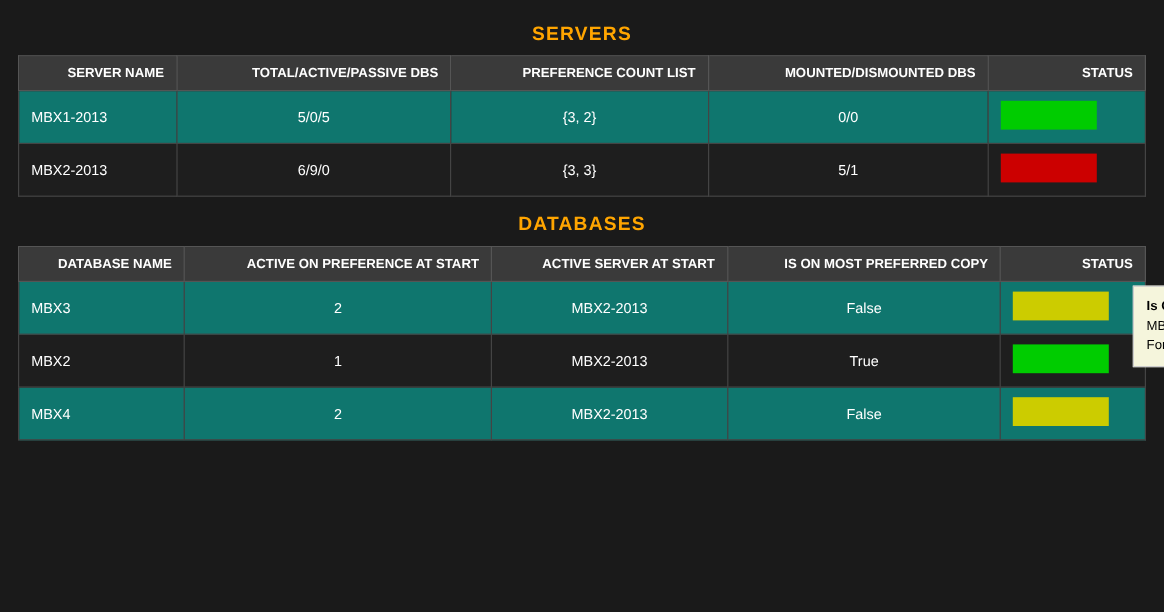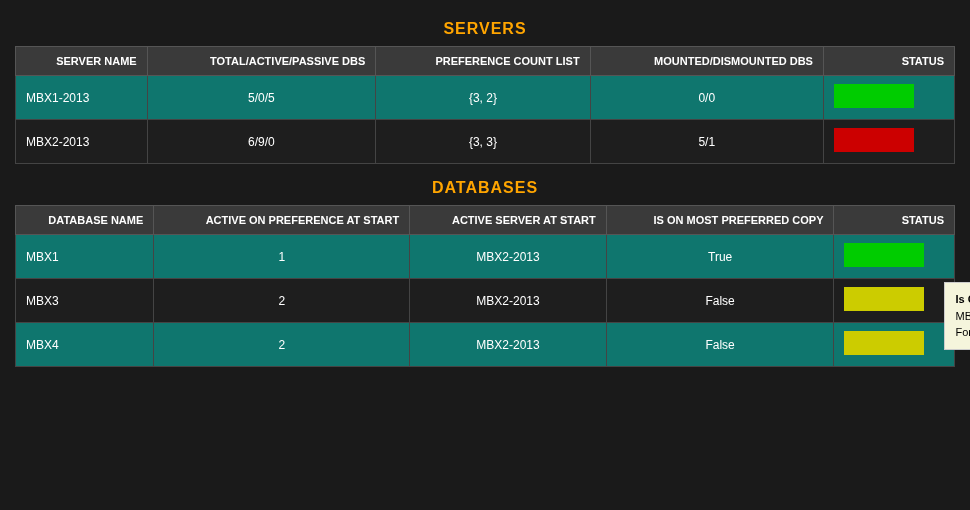--- a/index.html
+++ b/index.html
@@ -134,46 +134,46 @@
       <thead>
         <tr>
           <th>DATABASE NAME</th>
           <th>ACTIVE ON PREFERENCE AT START</th>
           <th>ACTIVE SERVER AT START</th>
           <th>IS ON MOST PREFERRED COPY</th>
           <th>STATUS</th>
         </tr>
       </thead>
       <tbody id="databases-tbody">
-      <tr>
-      <td>MBX1</td>
-      <td style="text-align:center">1</td>
-      <td style="text-align:center">MBX2-2013</td>
-      <td style="text-align:center">True</td>
-      <td><span class="status-green"></span></td>
-    </tr>
           <tr>
       <td>MBX3</td>
       <td style="text-align:center">2</td>
       <td style="text-align:center">MBX2-2013</td>
       <td style="text-align:center">False</td>
 
         <td>
           <div class="tooltip-container">
             <span class="status-yellow"></span>
             <div class="tooltip-box">
               <strong>Is On Most Preferred Copy Warning Details</strong><br>
               <span>MBX3 is not on the most preferred database copy.</span><br>
               <span>For troubleshooting assistance, please </span>
             </div>
           </div>
         </td>
 
     </tr>
           <tr>
+      <td>MBX2</td>
+      <td style="text-align:center">1</td>
+      <td style="text-align:center">MBX2-2013</td>
+      <td style="text-align:center">True</td>
+      <td><span class="status-green"></span></td>
+    </tr>
+          <tr>
       <td>MBX4</td>
       <td style="text-align:center">2</td>
       <td style="text-align:center">MBX2-2013</td>
       <td style="text-align:center">False</td>
       <td><span class="status-yellow"></span></td>
     </tr>
         </tbody>
     </table>
   </div>
 

